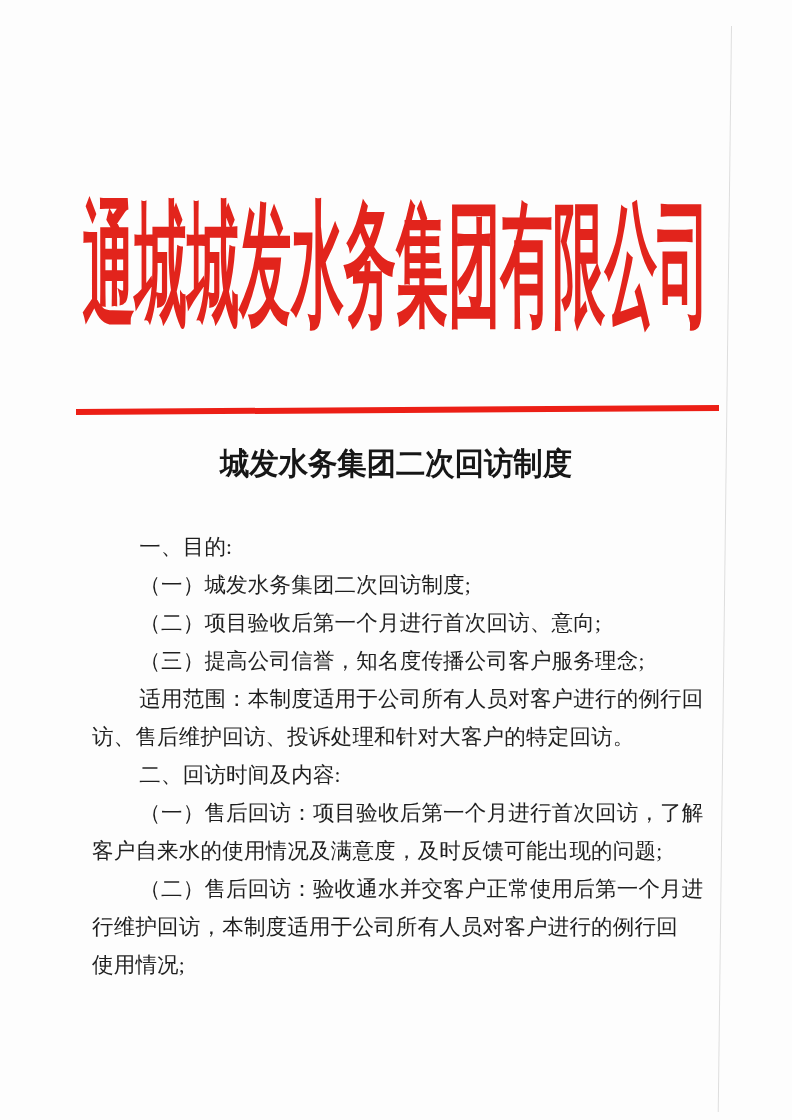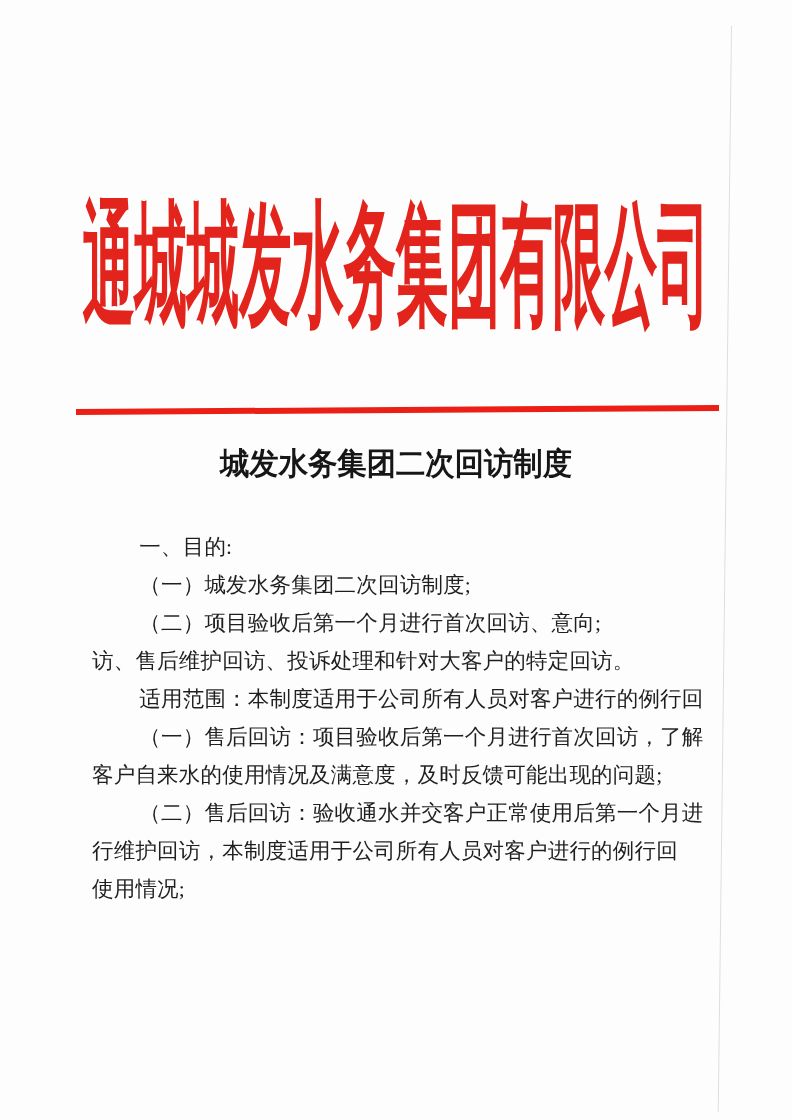--- a/index.html
+++ b/index.html
@@ -119,22 +119,24 @@
   <div class="red-rule"></div>
 
   <div class="doc-title">
     <span class="fit" style="transform: scaleX(0.946237);">城发水务集团二次回访制度</span>
   </div>
 
   <div class="body-text">
       <div class="line indent">一、目的:</div>
       <div class="line indent">（一）城发水务集团二次回访制度;</div>
       <div class="line indent">（二）项目验收后第一个月进行首次回访、意向;</div>
+      <div class="line indent">（三）提高公司信誉，知名度传播公司客户服务理念;</div>
+      <div class="line indent">适用范围：本制度适用于公司所有人员对客户进行的例行回</div>
       <div class="line">访、售后维护回访、投诉处理和针对大客户的特定回访。</div>
-      <div class="line indent">适用范围：本制度适用于公司所有人员对客户进行的例行回</div>
+      <div class="line indent">二、回访时间及内容:</div>
       <div class="line indent">（一）售后回访：项目验收后第一个月进行首次回访，了解</div>
       <div class="line">客户自来水的使用情况及满意度，及时反馈可能出现的问题;</div>
       <div class="line indent">（二）售后回访：验收通水并交客户正常使用后第一个月进</div>
       <div class="line">行维护回访，本制度适用于公司所有人员对客户进行的例行回</div>
       <div class="line">使用情况;</div>
     </div>
 
   <div class="scan-artifact"></div>
 
 </div>

